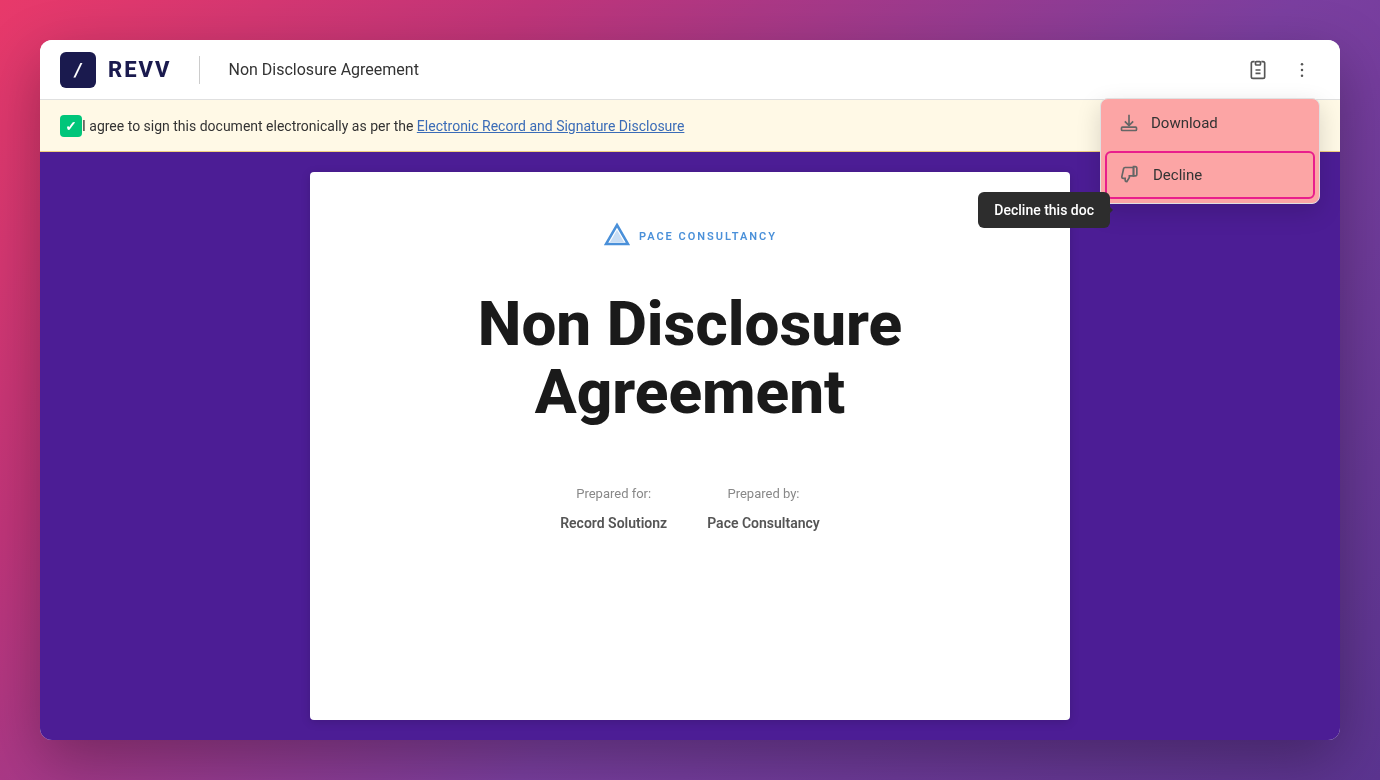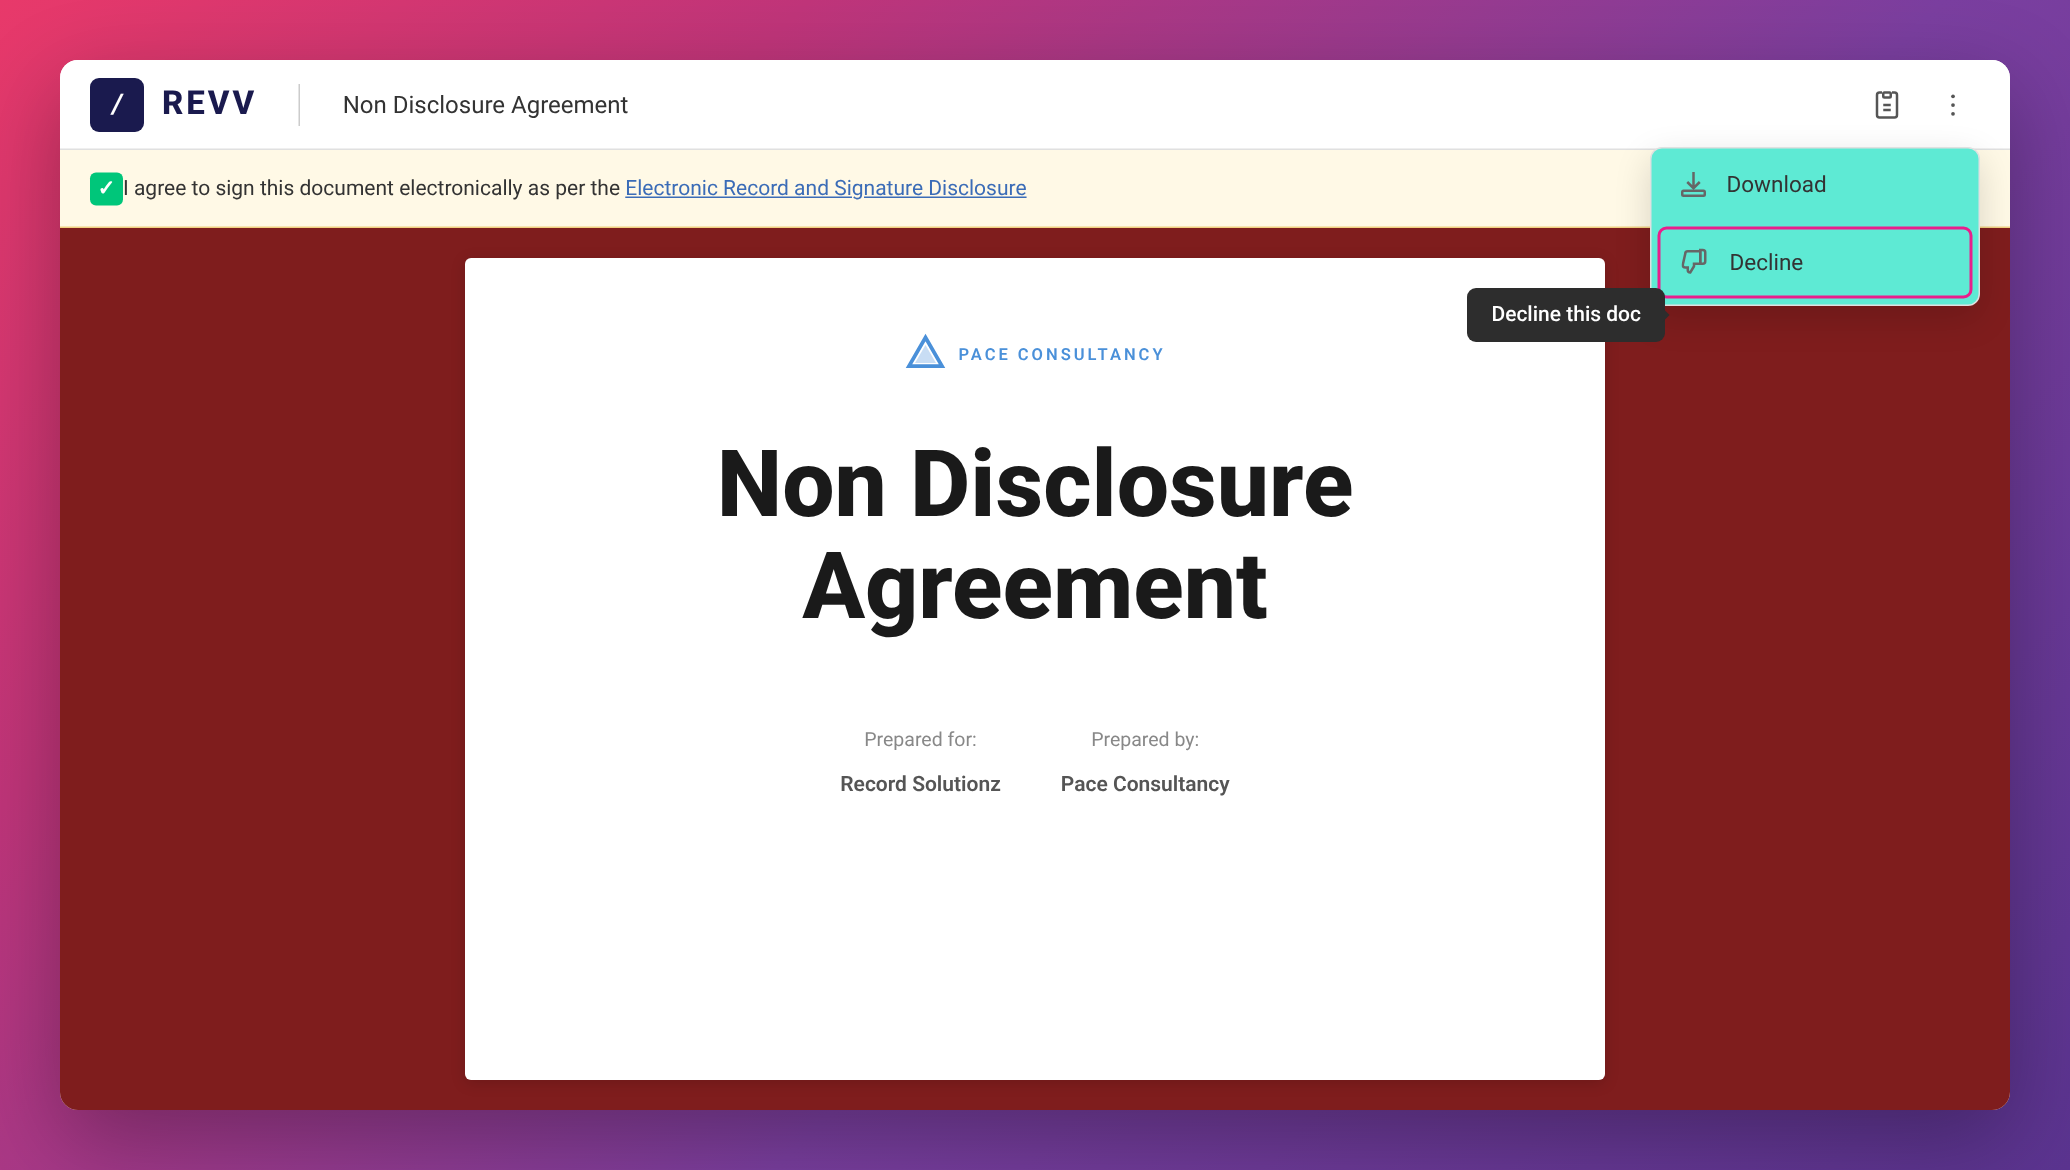--- a/index.html
+++ b/index.html
@@ -136,21 +136,21 @@
 
     .consent-link {
       color: #3b6cb7;
       text-decoration: underline;
       cursor: pointer;
     }
 
     
     .doc-area {
       flex: 1;
-      background: #7f1d1d;
+      background: #4c1d95;
       display: flex;
       justify-content: center;
       padding: 20px 0;
       overflow: hidden;
     }
 
     .doc-page {
       background: #ffffff;
       width: 760px;
       height: 100%;
@@ -214,21 +214,21 @@
       font-size: 14px;
       color: #555;
       font-weight: 600;
     }
 
     
     .dropdown-menu {
       position: absolute;
       top: 58px;
       right: 20px;
-      background: #5eead4;
+      background: #fca5a5;
       border: 1px solid #e0e0e0;
       border-radius: 8px;
       box-shadow: 0 8px 24px rgba(0,0,0,0.15);
       width: 220px;
       z-index: 100;
       overflow: hidden;
     }
 
     .dropdown-item {
       display: flex;

